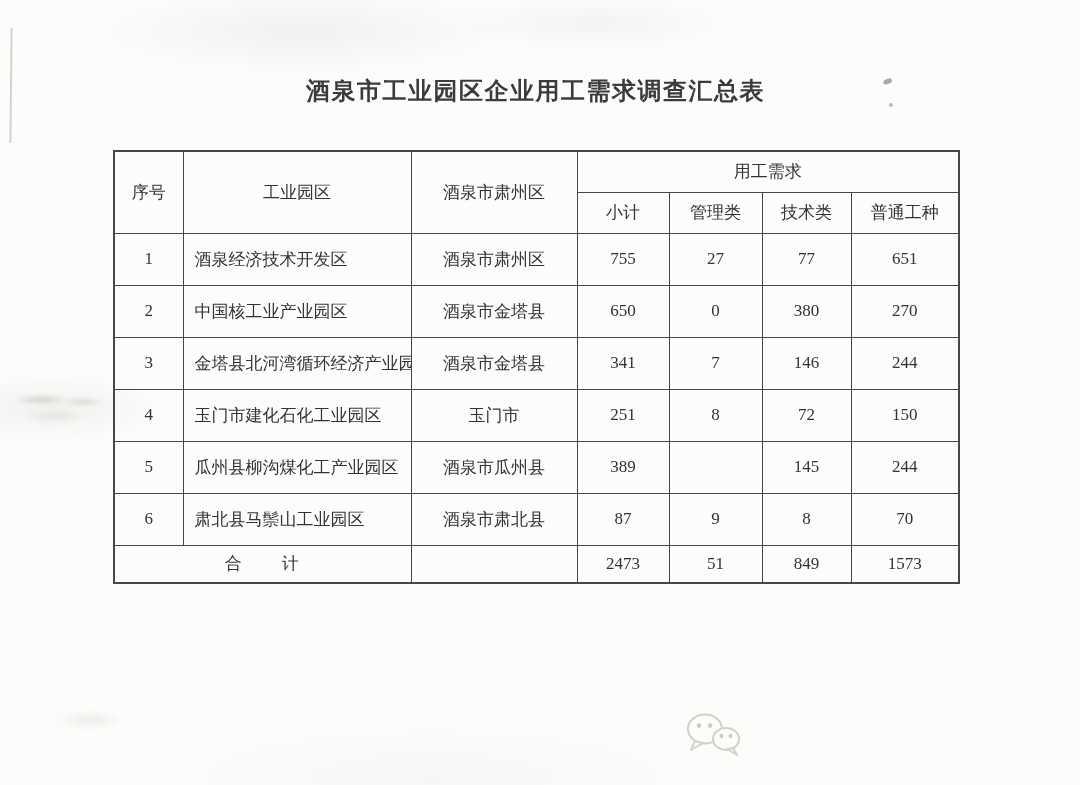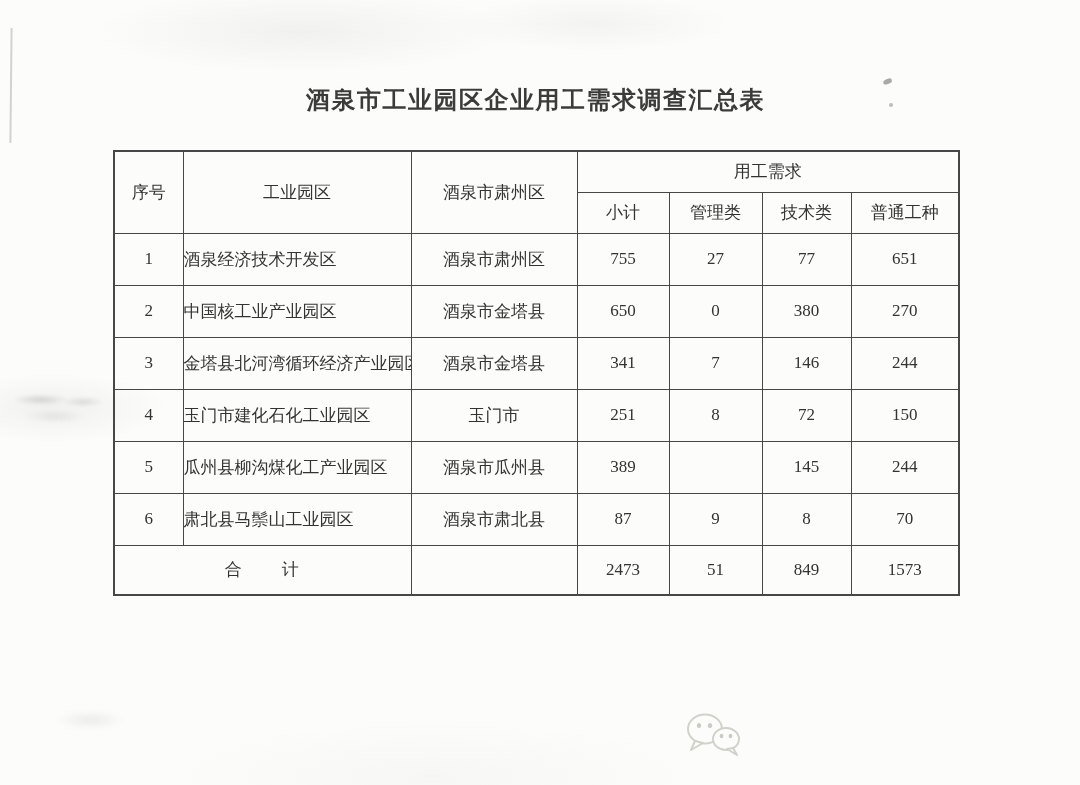--- a/index.html
+++ b/index.html
@@ -22,21 +22,21 @@
     background-image:
       radial-gradient(ellipse 300px 60px at 28% 4%, rgba(190,190,188,0.18), transparent 70%),
       radial-gradient(ellipse 200px 40px at 55% 3%, rgba(190,190,188,0.14), transparent 70%),
       radial-gradient(ellipse 160px 50px at 5% 52%, rgba(180,180,178,0.16), transparent 70%),
       radial-gradient(ellipse 400px 80px at 40% 99%, rgba(200,200,198,0.10), transparent 70%);
     overflow: hidden;
   }
   .doc-title {
     position: absolute;
     left: 113px;
-    top: 84px;
+    top: 75px;
     width: 845px;
     text-align: center;
     font-family: "Liberation Sans", "DejaVu Sans", sans-serif;
     font-weight: 700;
     font-size: 24px;
     letter-spacing: 1.5px;
     color: #3b3b3b;
   }
   table.demand-table {
     position: absolute;
@@ -52,23 +52,24 @@
     font-weight: 400;
     font-size: 17px;
     color: var(--text_color);
     text-align: center;
     vertical-align: middle;
     overflow: hidden;
     white-space: nowrap;
   }
   .demand-table thead tr { height: 41px; }
   .demand-table tbody tr { height: 52px; }
-  .demand-table tr.total-row { height: 50px; }
+  .demand-table tr.total-row { height: 38px; }
   .demand-table td.cell-park {
     text-align: left;
+    padding-left: 11px;
   }
   .demand-table td.cell-total-label { letter-spacing: 2px; }
   .watermark {
     position: absolute;
     left: 683px;
     top: 710px;
     display: flex;
     align-items: center;
     gap: 5px;
     opacity: 0.95;

